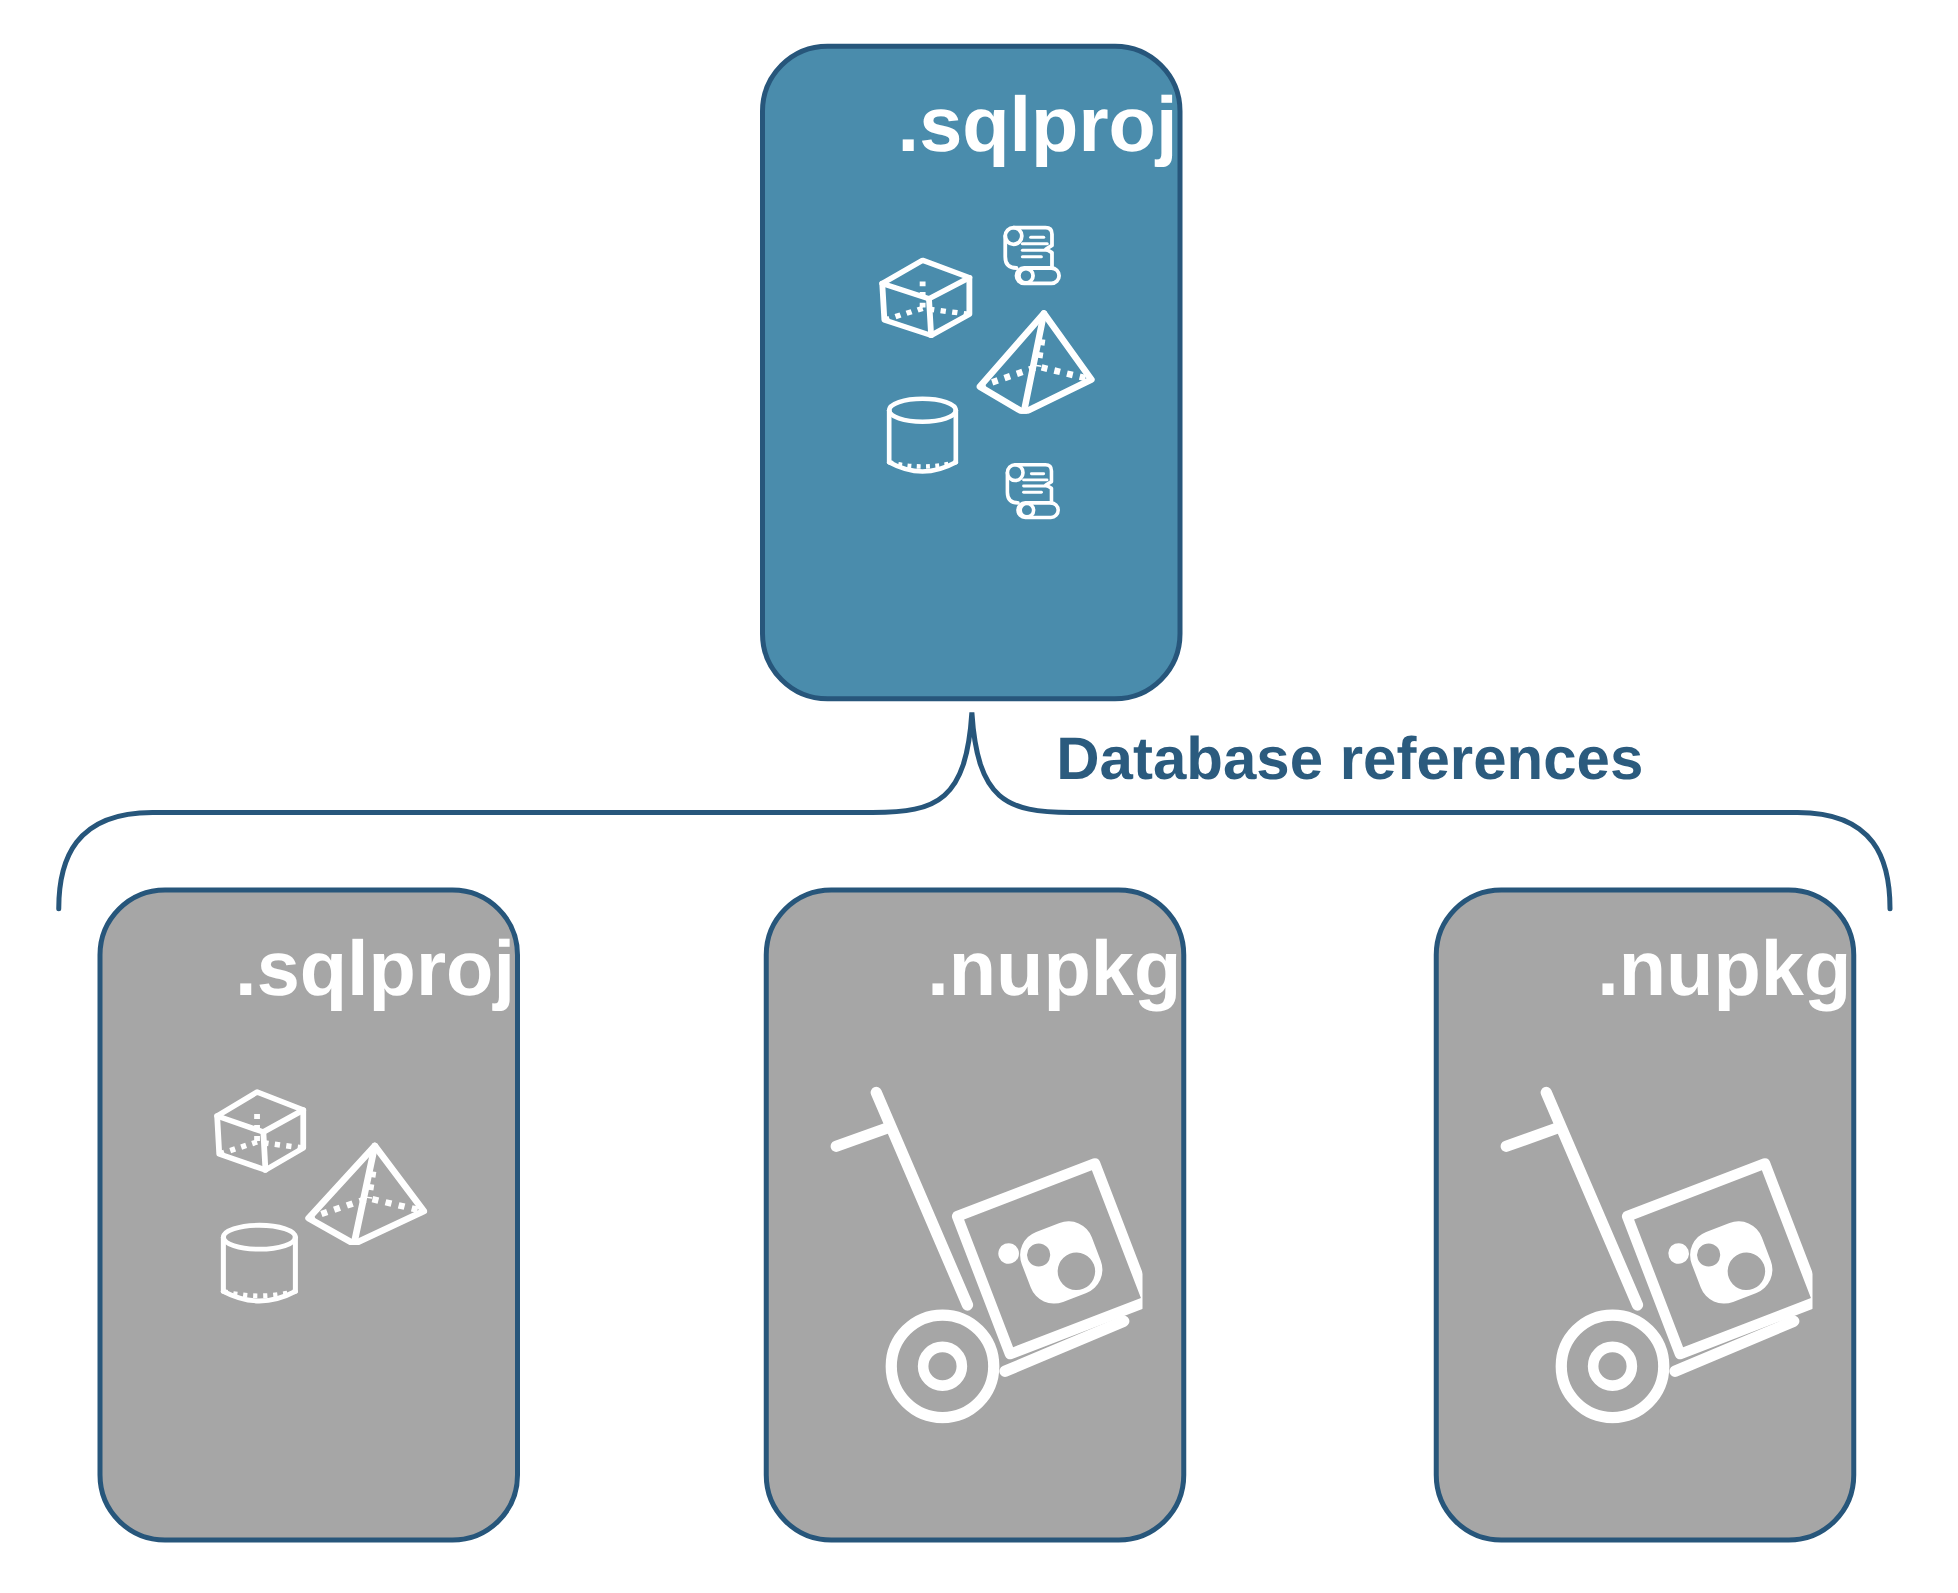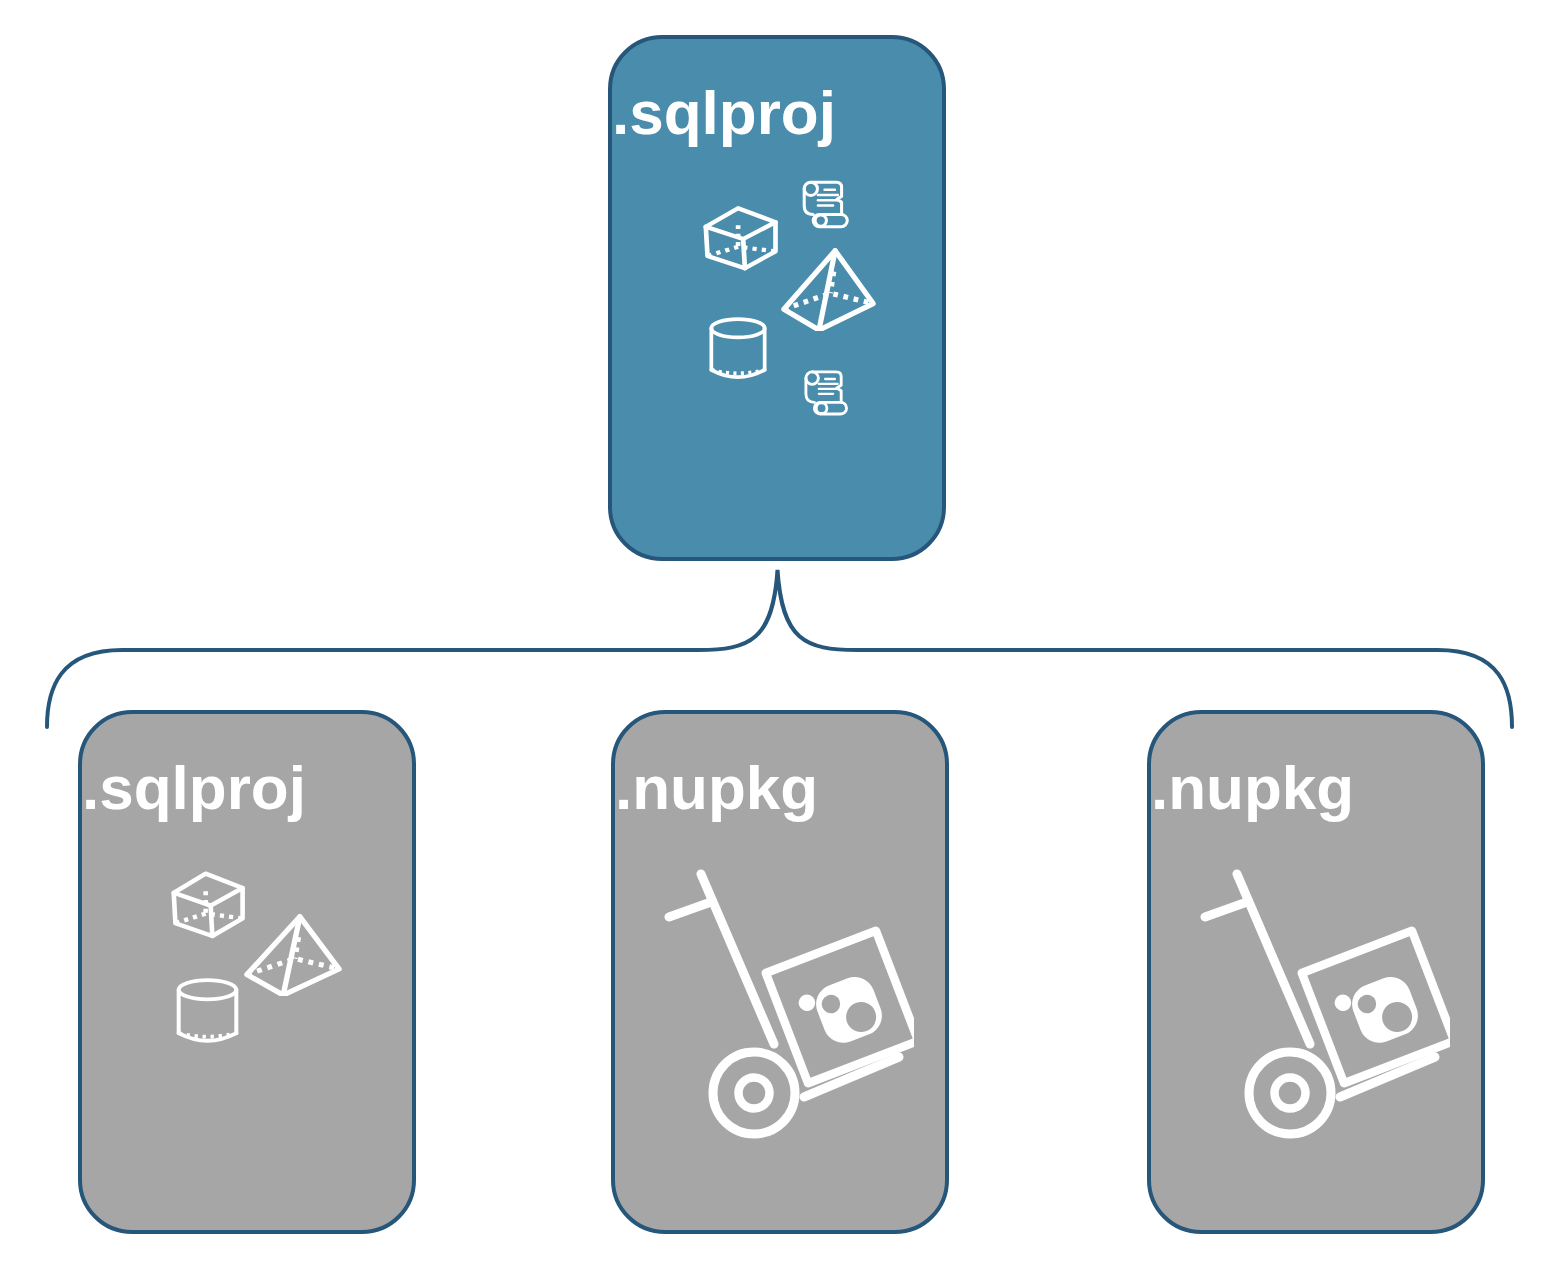--- a/index.html
+++ b/index.html
@@ -6,21 +6,21 @@
   html,body { background: var(--bg,#FFFFFF); font-family:"Liberation Sans", sans-serif; }
   .canvas { position:relative; width:1566px; height:1274px; background: var(--bg,#FFFFFF); overflow:hidden; }
 
   .card { position:absolute; border:4px solid var(--outline,#27567B); border-radius:54px; }
   .card-root  { left:608px; top:35px;  width:338px; height:526px; background:var(--root-fill,#4A8CAC); }
   .card-child { top:710px; width:338px; height:524px; background:var(--child-fill,#A6A6A6); }
   .card-c0 { left:78px; }
   .card-c1 { left:611px; }
   .card-c2 { left:1147px; }
 
-  .card-title { position:absolute; top:40px; left:0; right:0; text-align:left;
+  .card-title { position:absolute; top:28px; left:0; right:0; text-align:right;
                 color:var(--icon-color,#FFFFFF); font-size:62px; font-weight:700; line-height:1.1;
                 letter-spacing:0px; }
 
   .icon { position:absolute; }
   .icon svg { display:block; width:100%; height:100%; fill:none; stroke:var(--icon-color,#FFFFFF); }
   .fill-ink  { fill:var(--icon-color,#FFFFFF); stroke:none; }
   .fill-hole { fill:var(--child-fill,#A6A6A6); stroke:none; }
 
   .brace-layer { position:absolute; left:0; top:0; width:1566px; height:1274px; pointer-events:none; }
   .brace-path { stroke:var(--outline,#27567B); stroke-width:4; fill:none; stroke-linecap:round; }
@@ -30,20 +30,21 @@
 </style>
 </head>
 <body>
 
 <div class="canvas">
 
   <svg class="brace-layer" viewBox="0 0 1566 1274">
     <path class="brace-path" d="M 47 727 C 47 688 60 650 122 650 L 698 650 C 750 650 773 640 777.5 570 C 782 640 805 650 857 650 L 1438 650 C 1500 650 1512 688 1512 727"></path>
   </svg>
 
+  <div class="connector-label">Database references</div>
 
   <div class="card card-root">
     <div class="card-title">.sqlproj</div>
 
     <div class="icon" style="left:187px; top:137px; width:53px; height:55px;">
       <svg viewBox="0 0 56 58" preserveAspectRatio="none" stroke-width="3.2" stroke-linecap="round" stroke-linejoin="round">
         <circle cx="12.5" cy="13.5" r="7"></circle>
         <path d="M12.5 6.5 H39.5 Q45 6.5 45 12 V21.5 L40 24.5 L45 27.5 V40.5"></path>
         <path d="M5.5 13.5 V31 Q5.5 40.5 15 40.5"></path>
         <rect x="15" y="40.5" width="36" height="13" rx="6.5"></rect>

